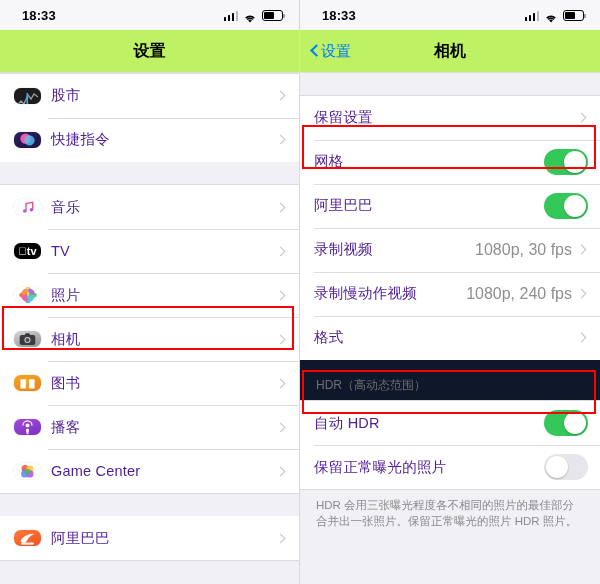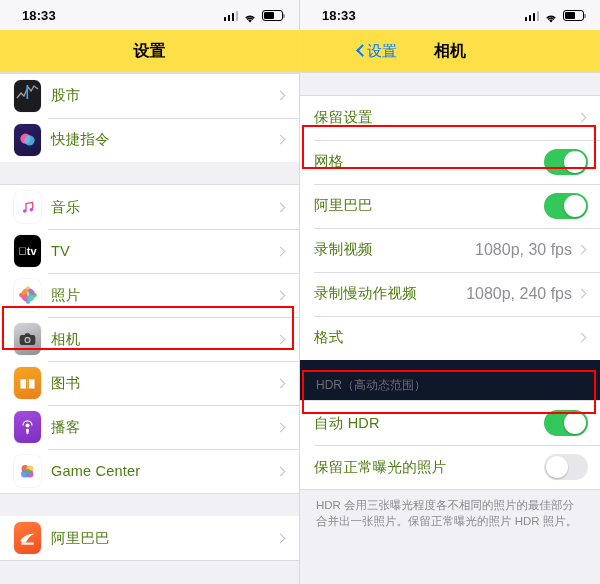--- a/index.html
+++ b/index.html
@@ -48,25 +48,24 @@
   }
   .batt::after {
     content:""; position: absolute; right: -3.2px; top: 3px;
     width: 1.8px; height: 4px; background: #9a9a9f; border-radius: 0 1px 1px 0;
   }
   .batt .lvl { height: 100%; width: 58%; background: #000; border-radius: 1px; }
 
   
   .navbar {
     height: 43px;
-    background: #fde047;
+    background: #bef264;
     display: flex; align-items: center;
     position: relative;
     border-bottom: .5px solid #dededf;
-    padding-left: 46px;
   }
   .nav-title {
     position: absolute; left: 0; right: 0; text-align: center;
     font-size: 16px; font-weight: bold; color: #000;
   }
   .nav-back {
     display: flex; align-items: center; gap: 2px;
     padding-left: 11px; position: relative; z-index: 2;
     color: #007AFF; font-size: 15px; cursor: pointer;
   }
@@ -96,26 +95,26 @@
   .group.plain .row + .row::before { left: 14px; }
   .group > .row:first-child::after,
   .group > .row:last-child::after { content: none; }
   .group::before {
     content:""; display:block; height:.7px; background:#DCDCDE;
   }
   .group::after {
     content:""; display:block; height:.7px; background:#DCDCDE;
   }
   .appicon {
-    width: 27px; height: 32px; border-radius: 6.5px;
+    width: 27px; height: 16px; border-radius: 6.5px;
     margin-right: 10px; flex: 0 0 27px;
     position: relative; overflow: hidden;
     box-shadow: 0 0 0 .5px rgba(0,0,0,.07);
   }
-  .label { font-size: 14.5px; color: #4d7c0f; flex: 1; letter-spacing: .2px; }
+  .label { font-size: 14.5px; color: #4c1d95; flex: 1; letter-spacing: .2px; }
   .value { font-size: 16px; color: #8E8E93; margin-right: 6px; }
   .chev {
     width: 7px; height: 7px; flex: 0 0 7px;
     border-top: 1.7px solid #C2C2C6; border-right: 1.7px solid #C2C2C6;
     transform: rotate(45deg); margin-right: 3px;
   }
 
   
   .toggle {
     width: 44px; height: 26px; border-radius: 13px;

